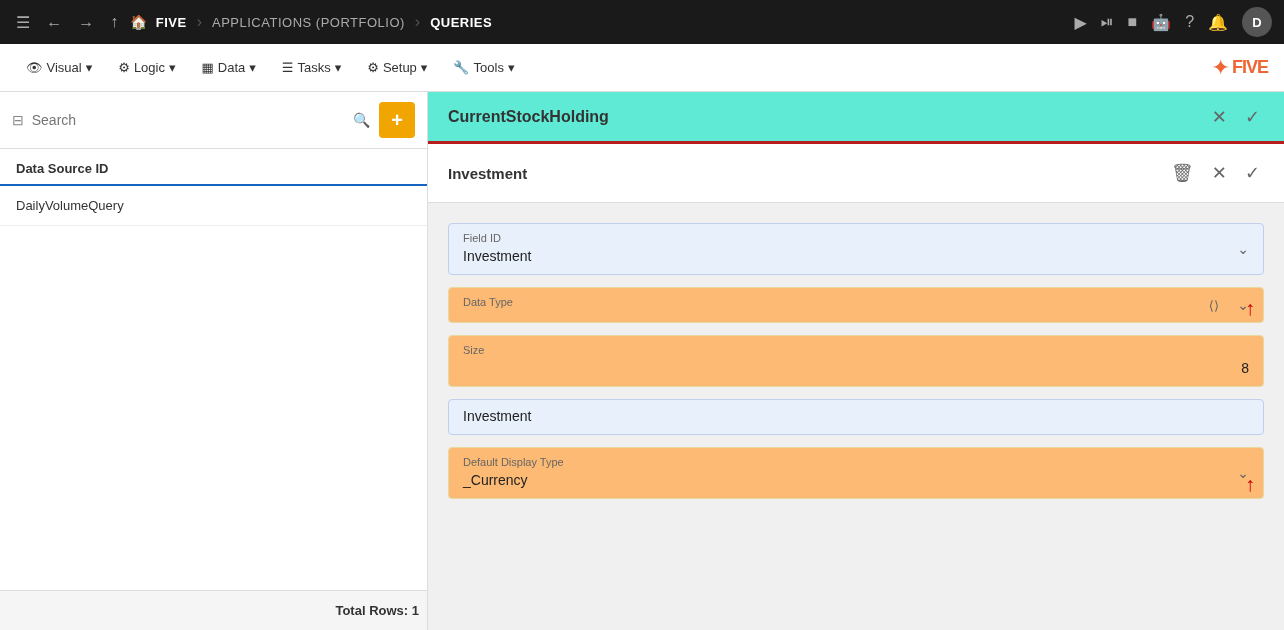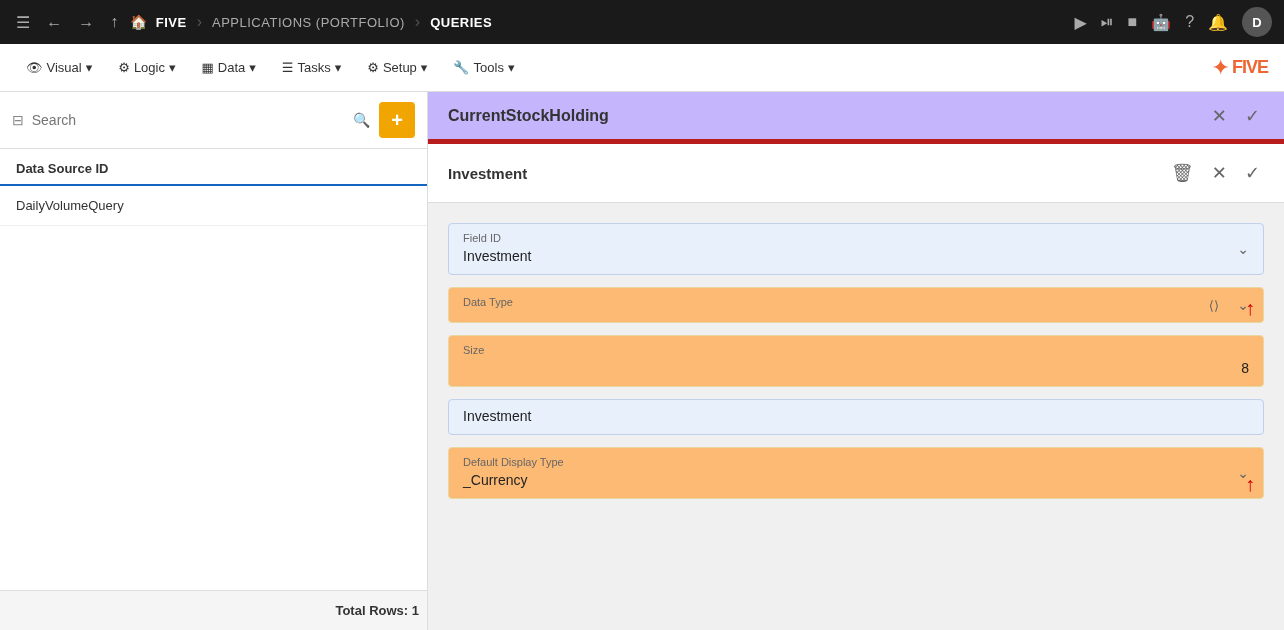--- a/index.html
+++ b/index.html
@@ -108,24 +108,24 @@
     .right-panel {
       flex: 1;
       background: #f0f0f0;
       display: flex;
       flex-direction: column;
       overflow-y: auto;
     }
     .panel-header {
       display: flex;
       align-items: center;
-      background: #c4b5fd;
+      background: #5eead4;
       padding: 0 20px;
       height: 52px;
-      border-bottom: 5px solid #b91c1c;
+      border-bottom: 3px solid #b91c1c;
     }
     .panel-title {
       font-size: 16px; font-weight: bold; color: #333;
     }
     .panel-header-actions {
       margin-left: auto;
       display: flex; gap: 10px;
     }
     .action-icon {
       color: #666; font-size: 18px; cursor: pointer; padding: 4px;

